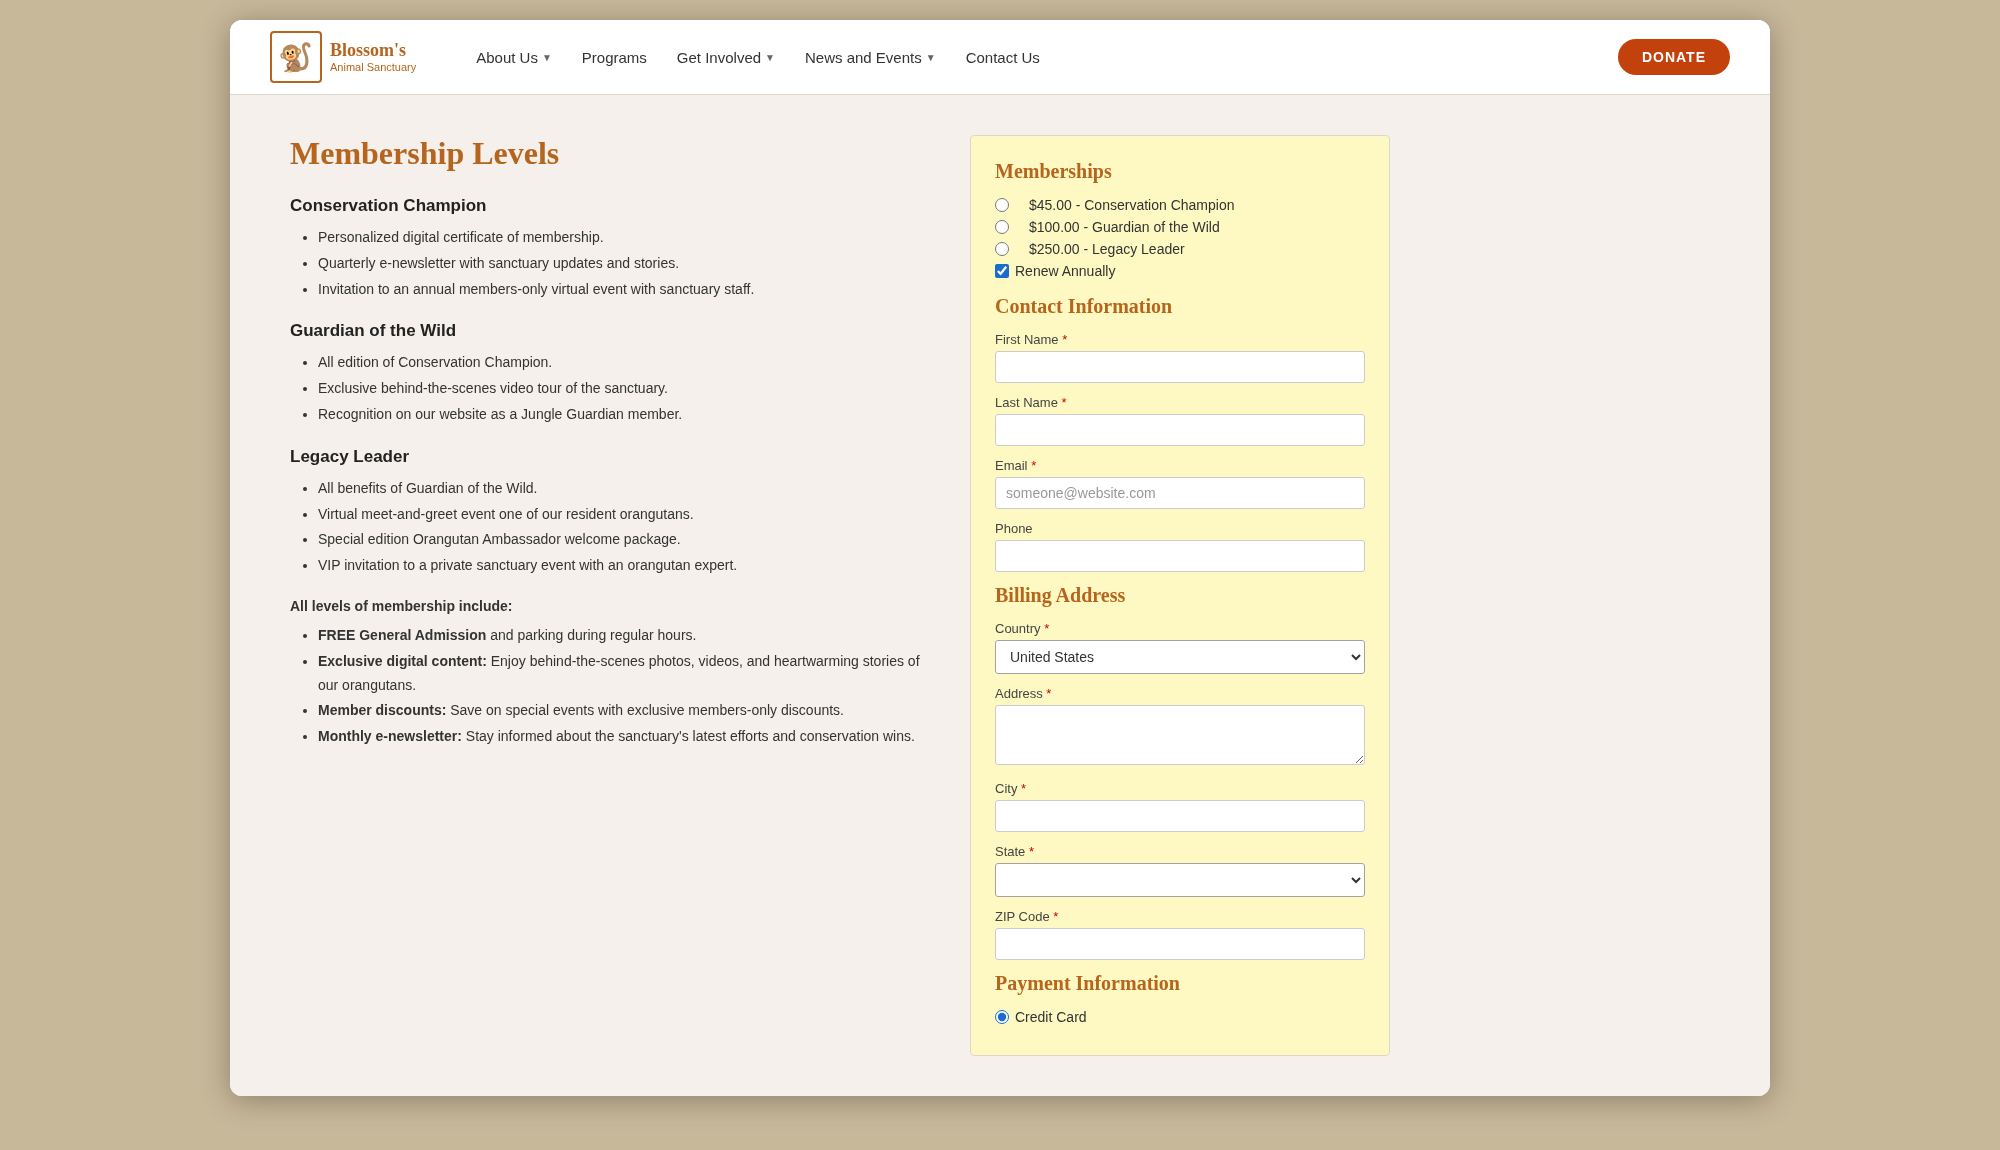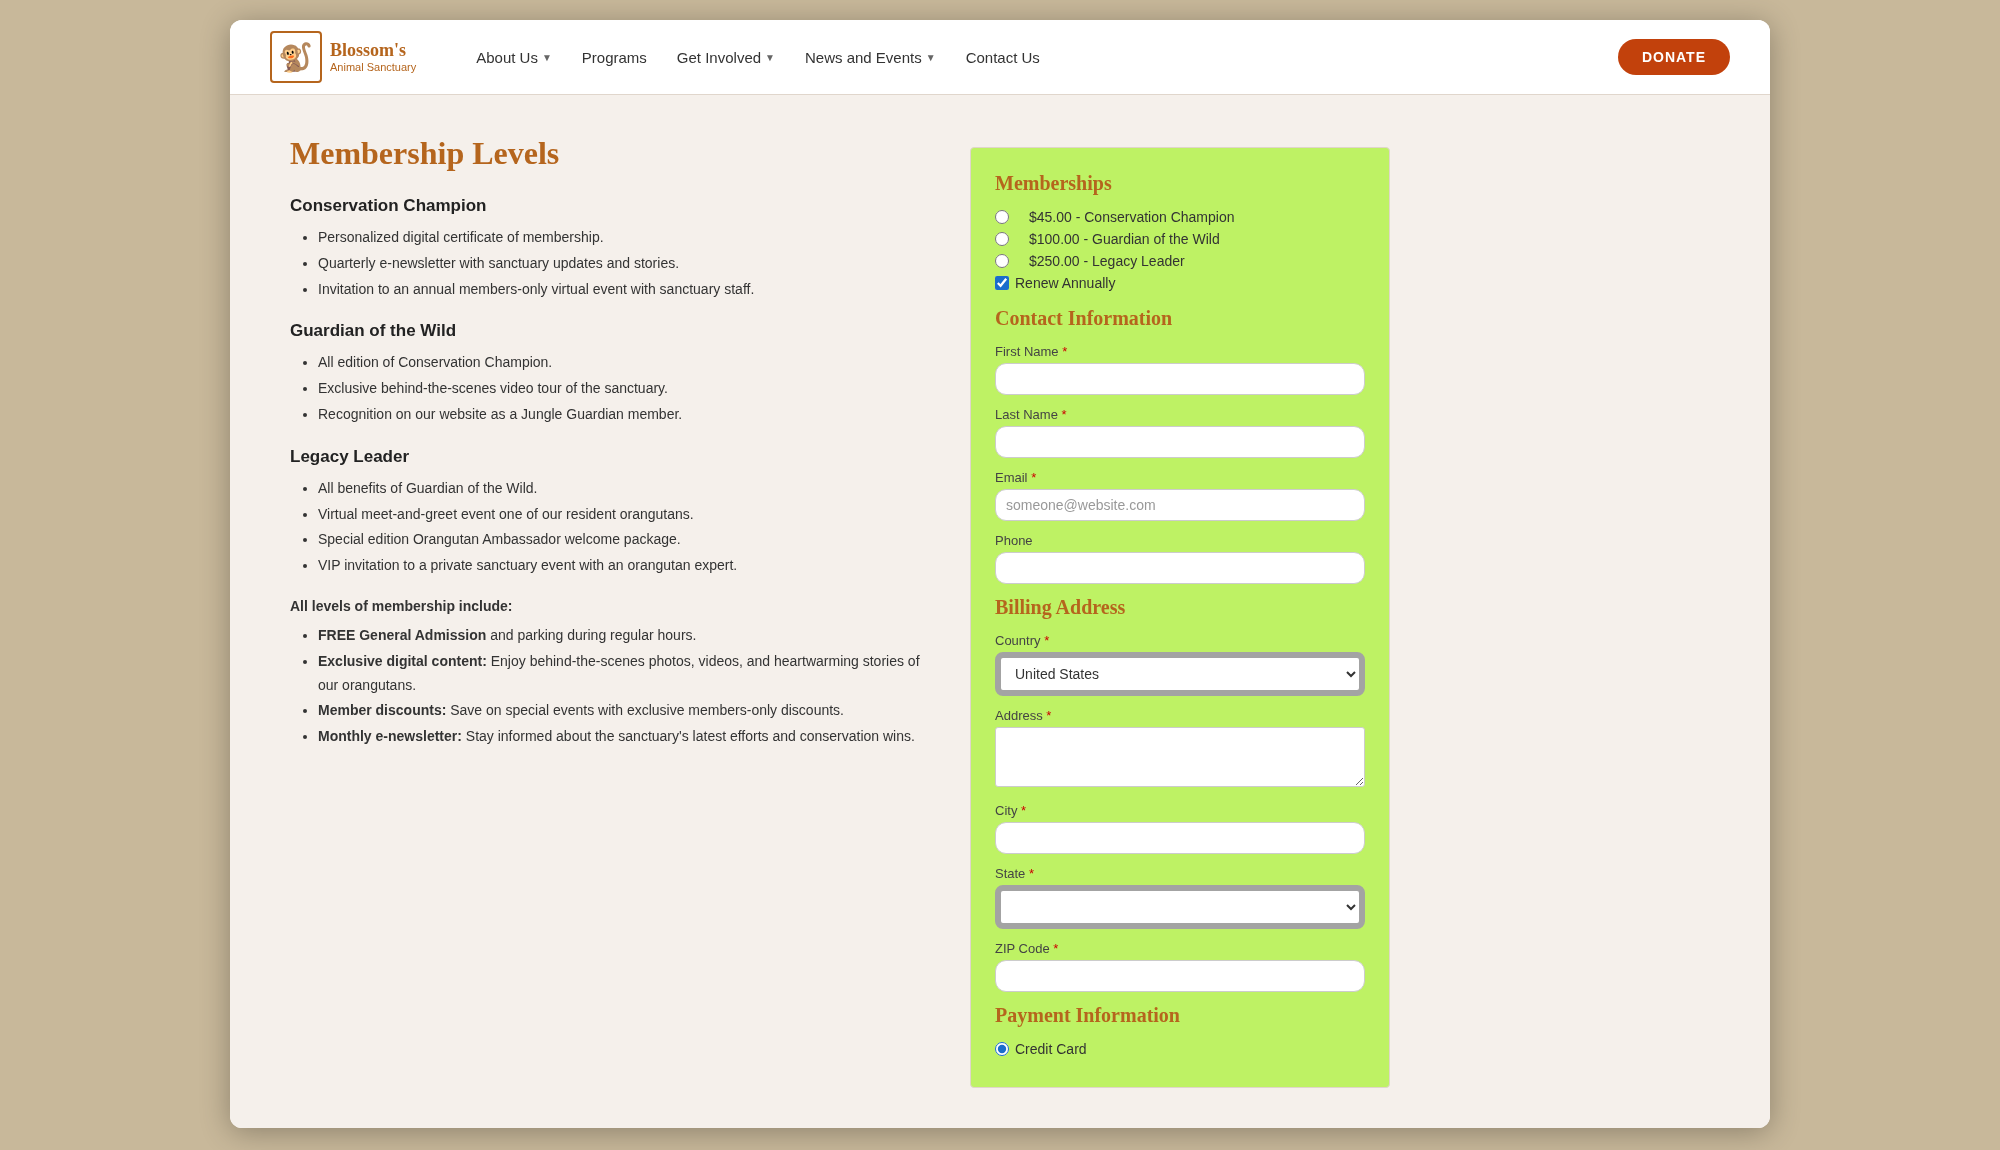--- a/index.html
+++ b/index.html
@@ -142,25 +142,24 @@
     }
     .bold-term {
       font-weight: bold;
     }
     
     .right-col {
       width: 420px;
       flex-shrink: 0;
     }
     .form-card {
-      background: #bef264;
+      background: #fef9c3;
       border: 1px solid #e0d5ca;
       border-radius: 4px;
       padding: 24px;
-      margin-top: 12px;
     }
     .form-section-title {
       color: #b5651d;
       font-size: 20px;
       font-family: Georgia, serif;
       font-weight: bold;
       margin-bottom: 14px;
     }
     .radio-option {
       display: flex;
@@ -196,21 +195,21 @@
       color: #444;
       margin-bottom: 4px;
       display: block;
     }
     .required {
       color: #c00;
     }
     .form-input {
       width: 100%;
       border: 1px solid #ccc;
-      border-radius: 11px;
+      border-radius: 3px;
       padding: 7px 10px;
       font-size: 14px;
       font-family: Arial, sans-serif;
       background: #fff;
       color: #333;
       margin-bottom: 12px;
     }
     .form-input::placeholder {
       color: #999;
     }
@@ -222,22 +221,22 @@
       font-size: 14px;
       font-family: Arial, sans-serif;
       background: #fff;
       color: #333;
       margin-bottom: 12px;
       height: 60px;
       resize: vertical;
     }
     .form-select {
       width: 100%;
-      border: 6px solid #a3a3a3;
-      border-radius: 8px;
+      border: 1px solid #a3a3a3;
+      border-radius: 3px;
       padding: 7px 10px;
       font-size: 14px;
       font-family: Arial, sans-serif;
       background: #fff;
       color: #333;
       margin-bottom: 12px;
       appearance: auto;
     }
     .payment-radio-row {
       display: flex;

